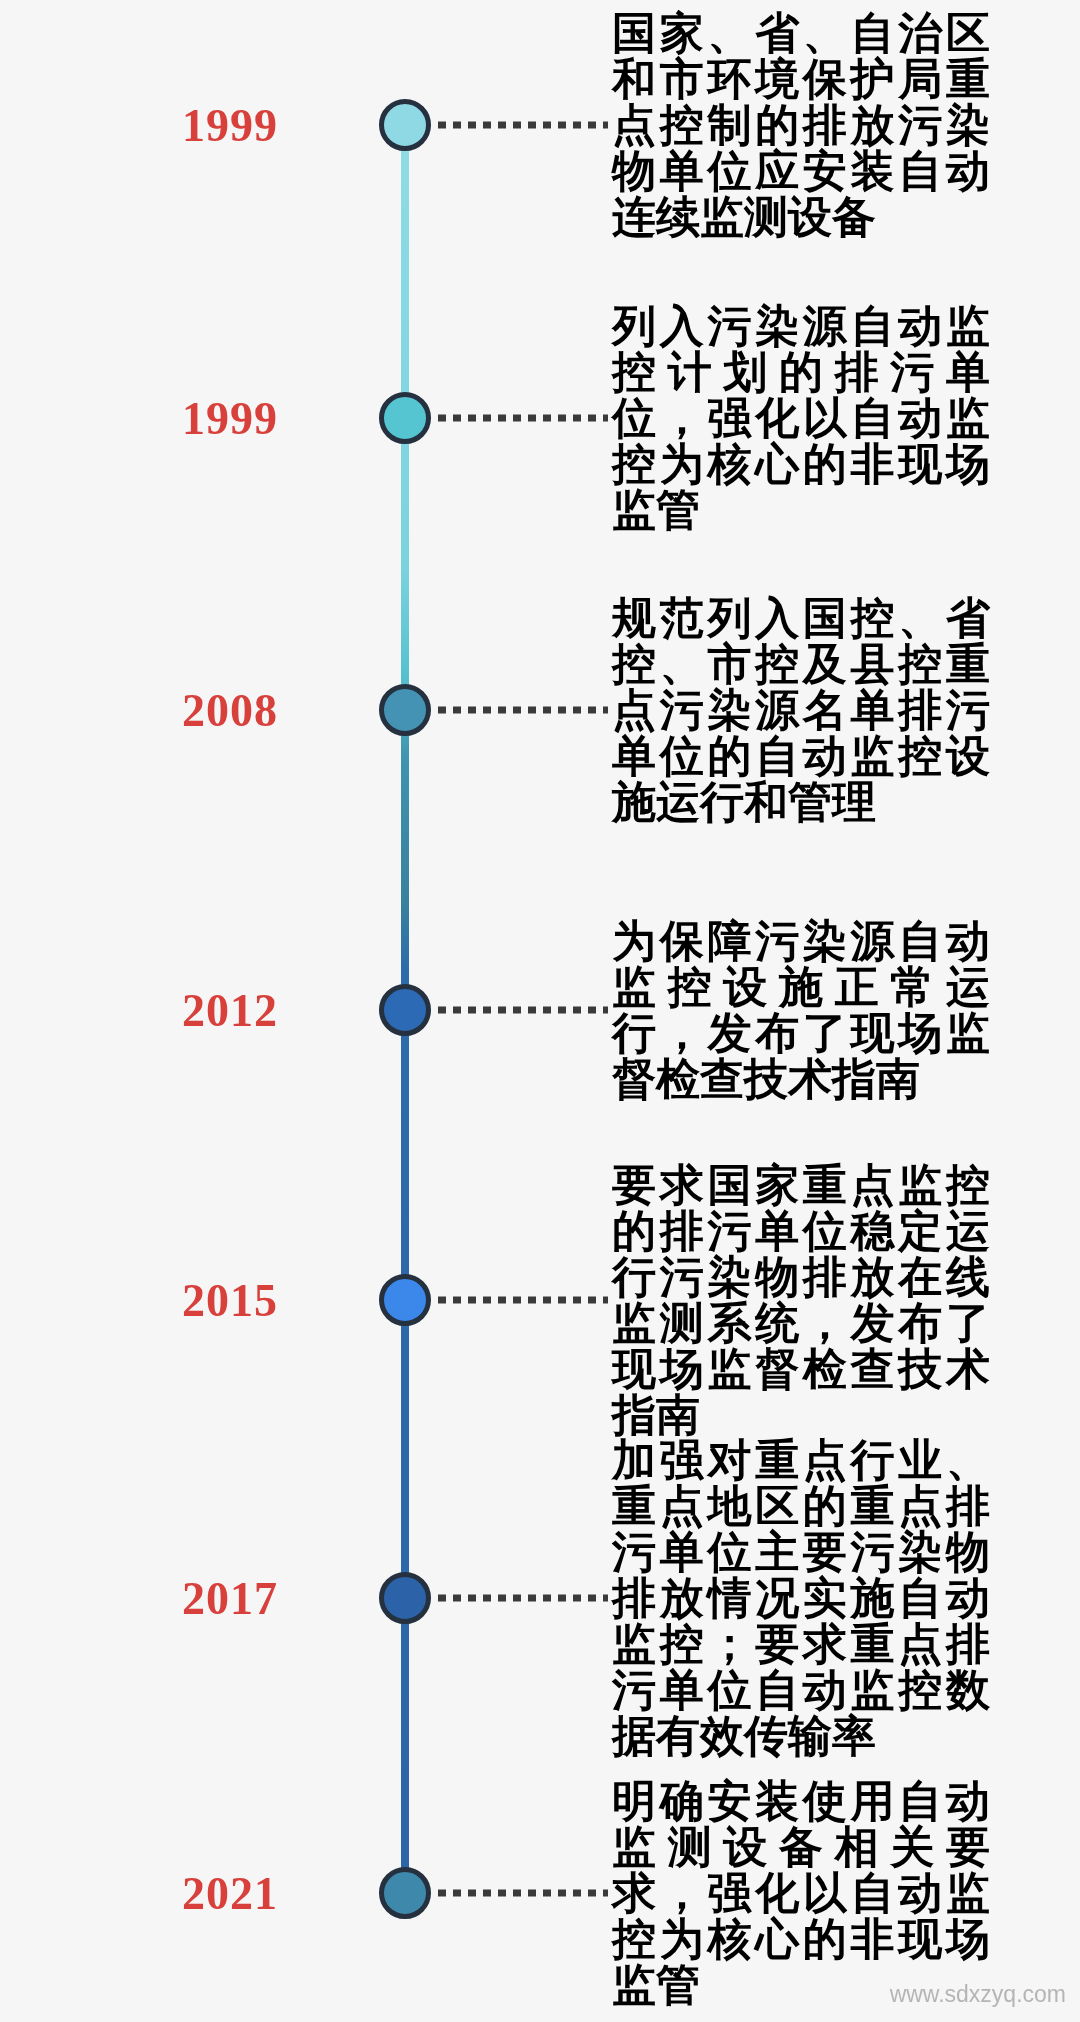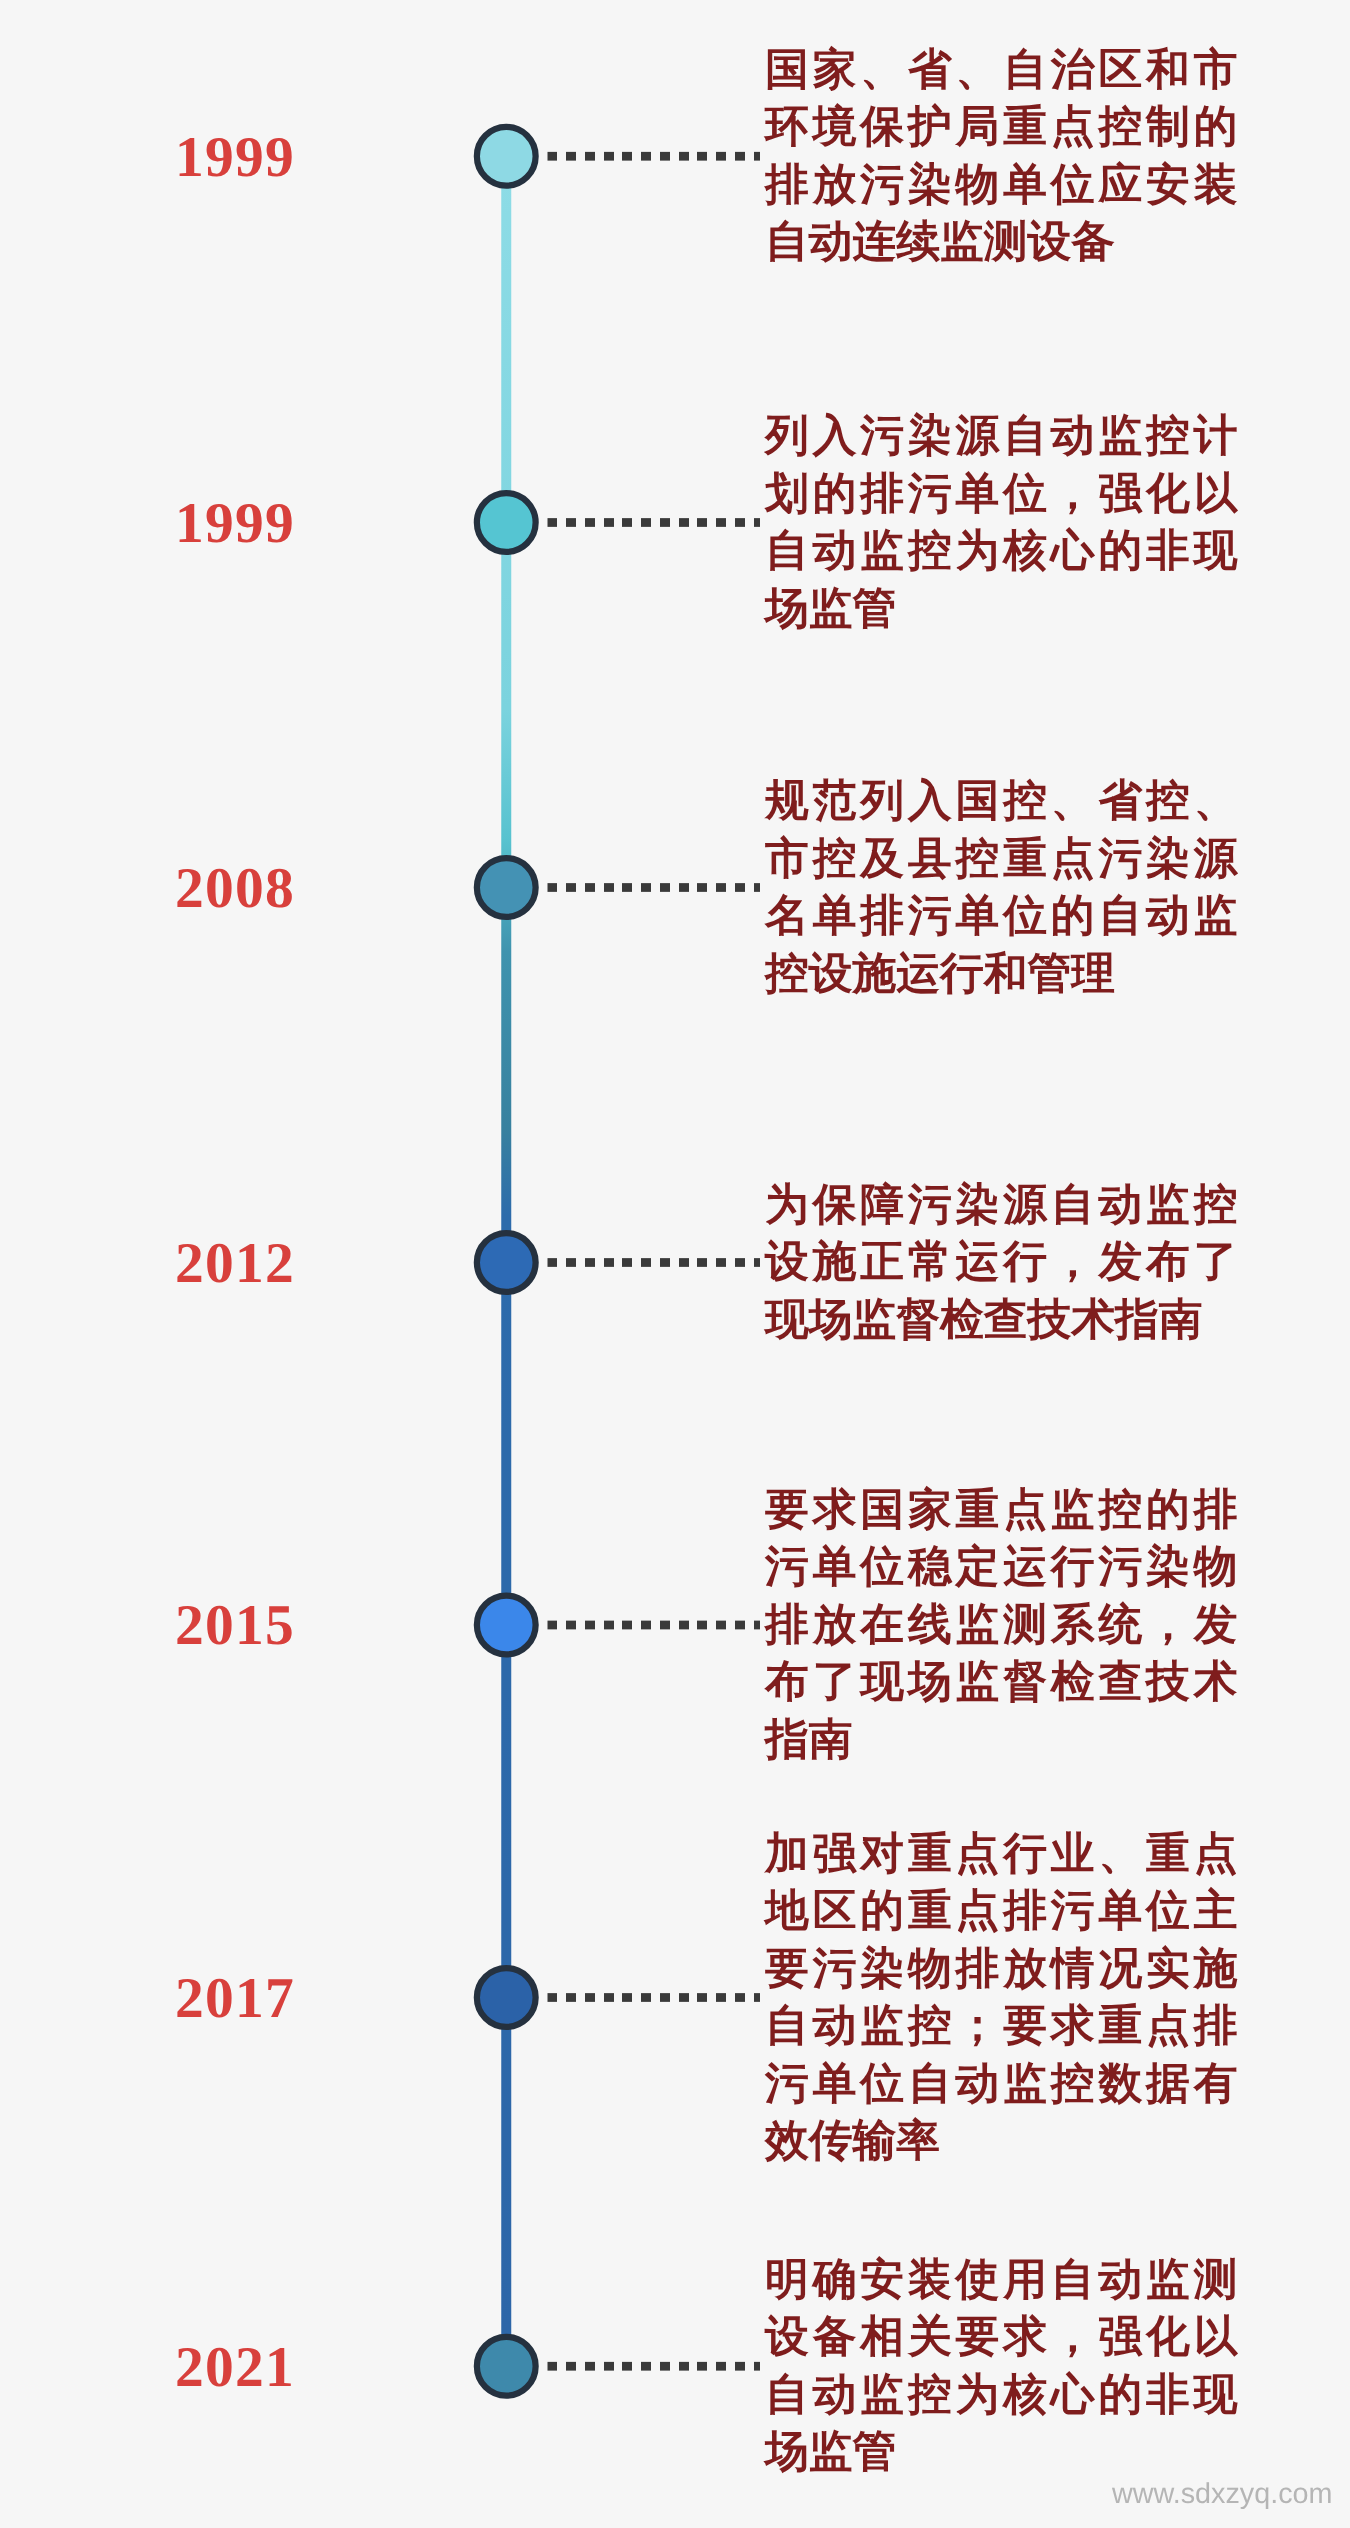--- a/index.html
+++ b/index.html
@@ -27,21 +27,21 @@
     left: 0;
     width: 100%;
     height: 0;
   }
   .year {
     position: absolute;
     left: 140px;
     width: 180px;
     top: 0;
     transform: translateY(-50%);
-    text-align: left;
+    text-align: center;
     font-family: "Liberation Serif", "DejaVu Serif", serif;
     font-weight: bold;
     font-size: 46px;
     color: #d8403c;
     letter-spacing: 1px;
   }
   .dot {
     position: absolute;
     left: 379px;
     top: 0;
@@ -61,23 +61,23 @@
     transform: translateY(-50%);
     background: repeating-linear-gradient(90deg, #3a3a3a 0 8px, transparent 8px 15px);
   }
   .desc {
     position: absolute;
     left: 612px;
     width: 378px;
     top: 0;
     transform: translateY(-50%);
     font-weight: bold;
-    font-size: 35px;
+    font-size: 44px;
     line-height: 46px;
-    color: #7f1d1d;
+    color: #000000;
     text-align: justify;
   }
   .watermark {
     position: absolute;
     right: 14px;
     bottom: 14px;
     font-size: 23px;
     color: #b5b5b5;
     margin-left: 40px;
   }

